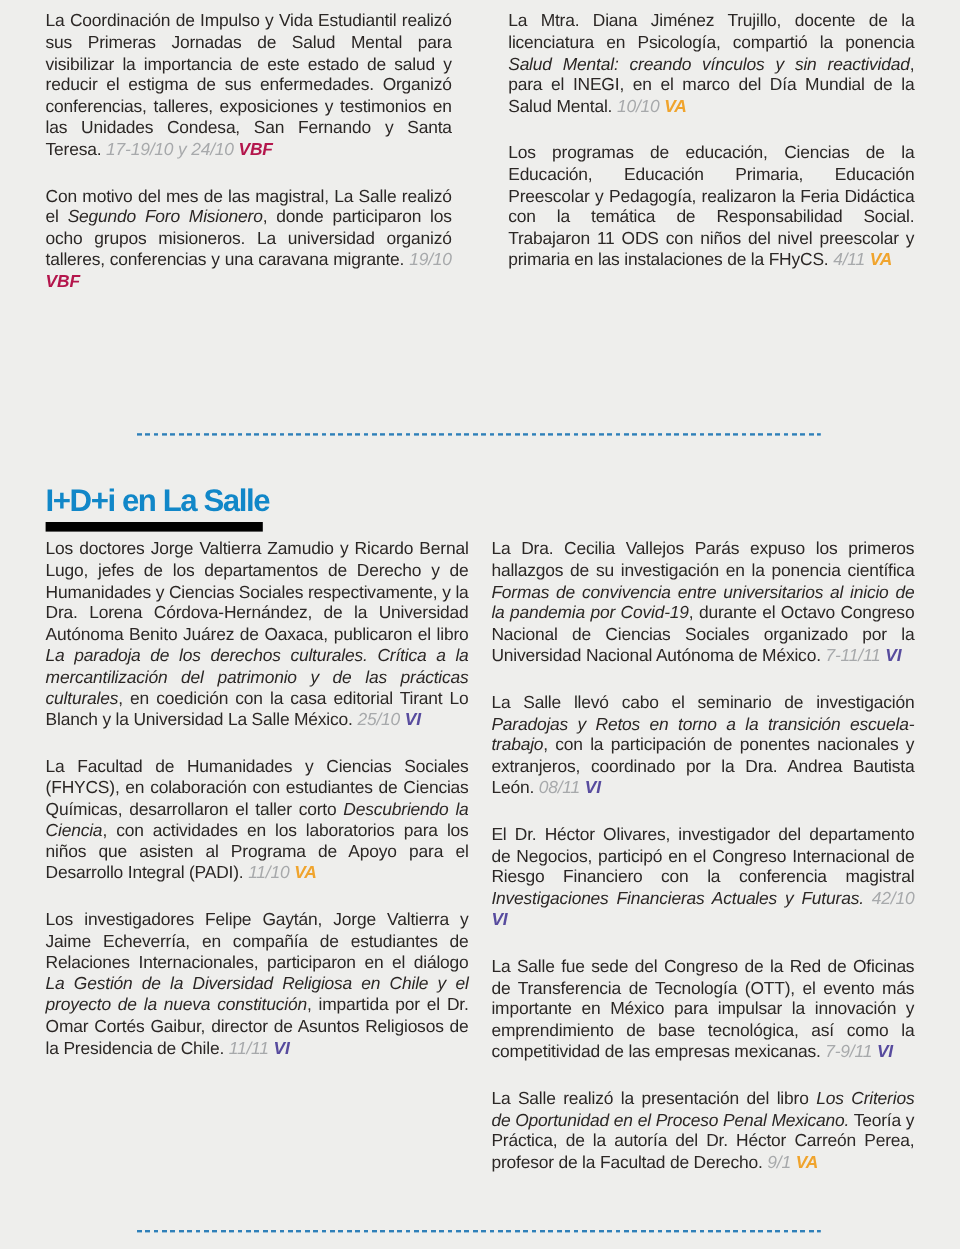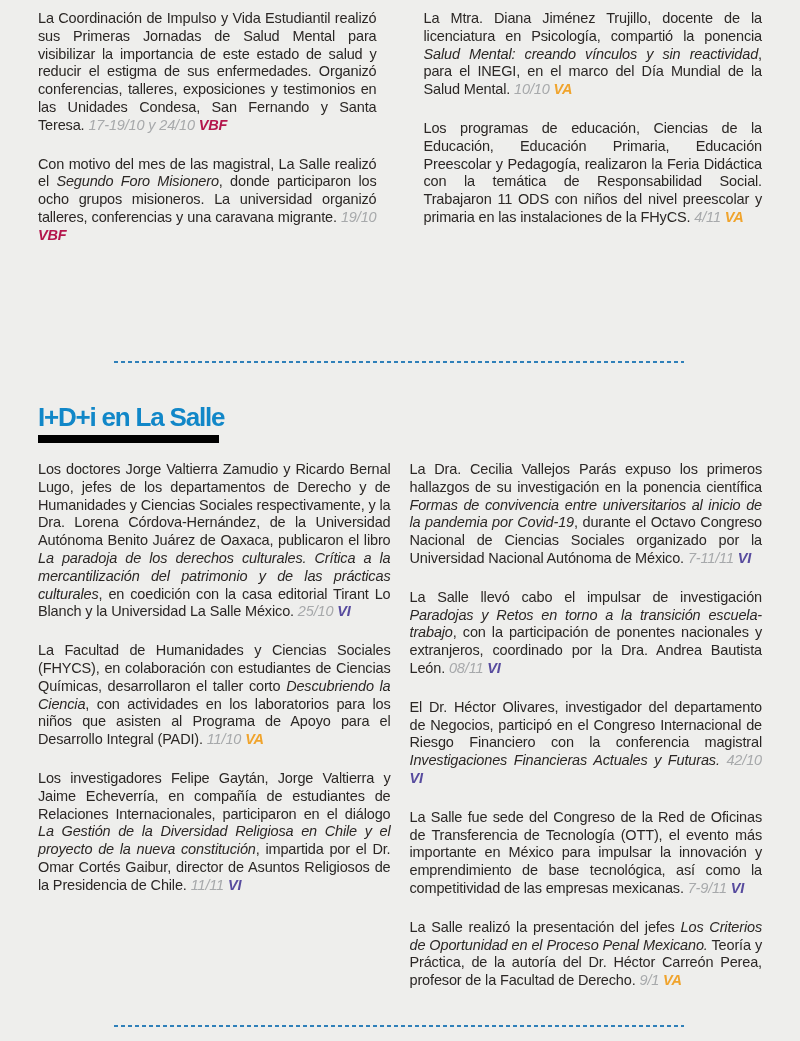--- a/index.html
+++ b/index.html
@@ -15,21 +15,21 @@
     overflow:hidden;
   }
   .cols {
     position:absolute;
     left:38px;
     width:724px;
     display:flex;
     gap:19px;
   }
   .cols.top { top:10px;gap:47px; }
-  .cols.idi { top:461px; }
+  .cols.idi { top:450px; }
   .col { flex:1 1 0; min-width:0; }
   .para {
     font-size:14.5px;
     line-height:17.8px;
     letter-spacing:-0.15px;
     color:var(--c-body);
     text-align:justify;
     margin-bottom:21px;
   }
   .it { font-style:italic; }
@@ -86,22 +86,22 @@
   </div>
 
   <div class="cols idi">
     <div class="col">
       <p class="para"><span>Los doctores Jorge Valtierra Zamudio y Ricardo Bernal Lugo, jefes de los departamentos de Derecho y de Humanidades y Ciencias Sociales respectivamente, y la Dra. Lorena Córdova-Hernández, de la Universidad Autónoma Benito Juárez de Oaxaca, publicaron el libro </span><span class="it">La paradoja de los derechos culturales. Crítica a la mercantilización del patrimonio y de las prácticas culturales</span><span>, en coedición con la casa editorial Tirant Lo Blanch y la Universidad La Salle México. </span><span class="date">25/10 </span><span class="ini vi">VI</span></p>
       <p class="para"><span>La Facultad de Humanidades y Ciencias Sociales (FHYCS), en colaboración con estudiantes de Ciencias Químicas, desarrollaron el taller corto </span><span class="it">Descubriendo la Ciencia</span><span>, con actividades en los laboratorios para los niños que asisten al Programa de Apoyo para el Desarrollo Integral (PADI). </span><span class="date">11/10 </span><span class="ini va">VA</span></p>
       <p class="para"><span>Los investigadores Felipe Gaytán, Jorge Valtierra y Jaime Echeverría, en compañía de estudiantes de Relaciones Internacionales, participaron en el diálogo </span><span class="it">La Gestión de la Diversidad Religiosa en Chile y el proyecto de la nueva constitución</span><span>, impartida por el Dr. Omar Cortés Gaibur, director de Asuntos Religiosos de la Presidencia de Chile. </span><span class="date">11/11 </span><span class="ini vi">VI</span></p>
     </div>
     <div class="col">
       <p class="para"><span>La Dra. Cecilia Vallejos Parás expuso los primeros hallazgos de su investigación en la ponencia científica </span><span class="it">Formas de convivencia entre universitarios al inicio de la pandemia por Covid-19</span><span>, durante el Octavo Congreso Nacional de Ciencias Sociales organizado por la Universidad Nacional Autónoma de México. </span><span class="date">7-11/11 </span><span class="ini vi">VI</span></p>
-      <p class="para"><span>La Salle llevó cabo el impulsar de investigación </span><span class="it">Paradojas y Retos en torno a la transición escuela-trabajo</span><span>, con la participación de ponentes nacionales y extranjeros, coordinado por la Dra. Andrea Bautista León. </span><span class="date">08/11 </span><span class="ini vi">VI</span></p>
+      <p class="para"><span>La Salle llevó cabo el seminario de investigación </span><span class="it">Paradojas y Retos en torno a la transición escuela-trabajo</span><span>, con la participación de ponentes nacionales y extranjeros, coordinado por la Dra. Andrea Bautista León. </span><span class="date">08/11 </span><span class="ini vi">VI</span></p>
       <p class="para"><span>El Dr. Héctor Olivares, investigador del departamento de Negocios, participó en el Congreso Internacional de Riesgo Financiero con la conferencia magistral </span><span class="it">Investigaciones Financieras Actuales y Futuras.</span><span> </span><span class="date">42/10 </span><span class="ini vi">VI</span></p>
       <p class="para"><span>La Salle fue sede del Congreso de la Red de Oficinas de Transferencia de Tecnología (OTT), el evento más importante en México para impulsar la innovación y emprendimiento de base tecnológica, así como la competitividad de las empresas mexicanas. </span><span class="it"></span><span></span><span class="date">7-9/11 </span><span class="ini vi">VI</span></p>
-      <p class="para"><span>La Salle realizó la presentación del jefes </span><span class="it">Los Criterios de Oportunidad en el Proceso Penal Mexicano.</span><span> Teoría y Práctica, de la autoría del Dr. Héctor Carreón Perea, profesor de la Facultad de Derecho. </span><span class="date">9/1 </span><span class="ini va">VA</span></p>
+      <p class="para"><span>La Salle realizó la presentación del libro </span><span class="it">Los Criterios de Oportunidad en el Proceso Penal Mexicano.</span><span> Teoría y Práctica, de la autoría del Dr. Héctor Carreón Perea, profesor de la Facultad de Derecho. </span><span class="date">9/1 </span><span class="ini va">VA</span></p>
     </div>
   </div>
 
   <div class="divider d2"></div>
 
 </div>
 
 </body></html>

